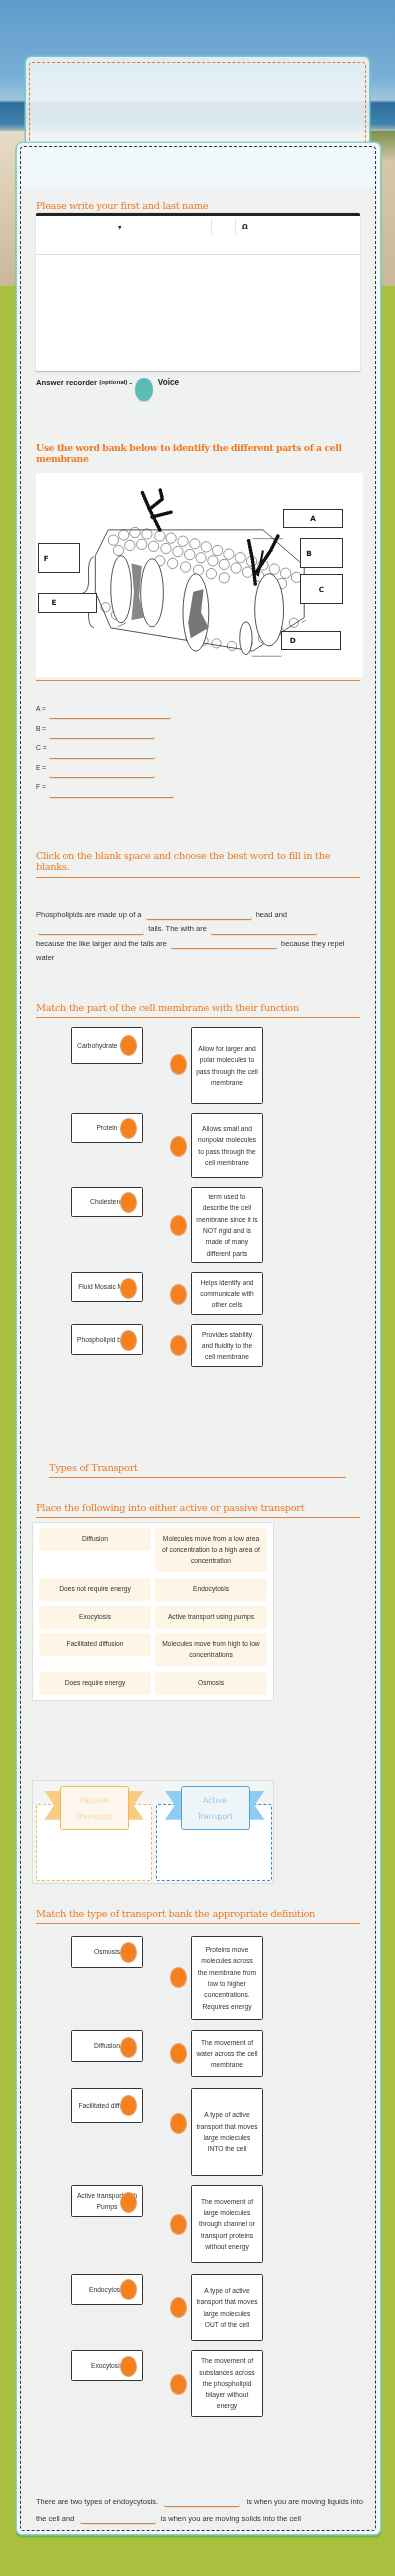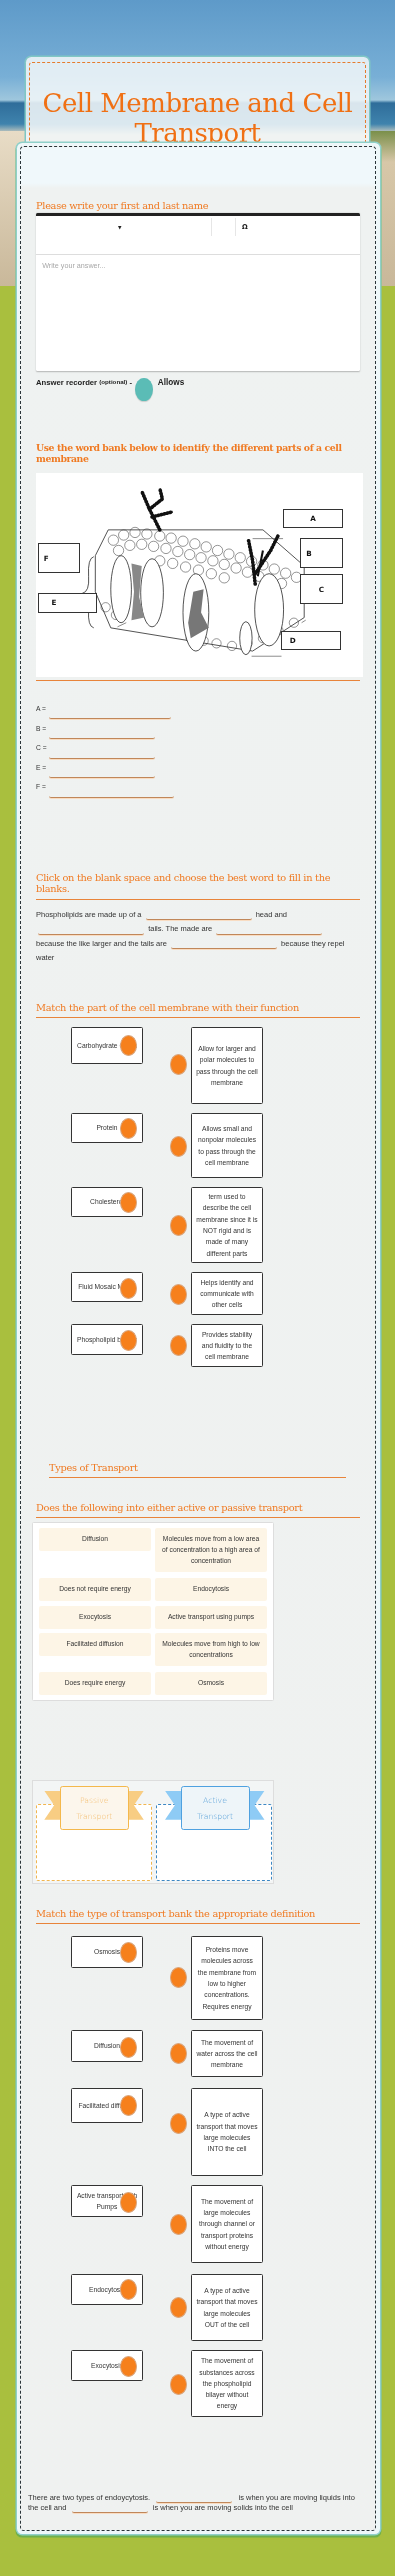--- a/index.html
+++ b/index.html
@@ -202,61 +202,59 @@
   .ribbon.passive { left: 11.3px; }
   .ribbon.passive .box { background: #fcf6ec; border: 1px solid #f4b84c; color: #f3bb6a; }
   .ribbon.passive .tail-l { left: 0; background: #f8cd83; clip-path: polygon(0 0, 100% 0, 100% 100%, 0 100%, 60% 50%); }
   .ribbon.passive .tail-r { left: 83px; background: #f8cd83; clip-path: polygon(0 0, 100% 0, 40% 50%, 100% 100%, 0 100%); }
   .ribbon.active { left: 132px; }
   .ribbon.active .box { background: #eef5f9; border: 1px solid #4fa1e0; color: #4f9bd6; }
   .ribbon.active .tail-l { left: 0; background: #8ecbf5; clip-path: polygon(0 0, 100% 0, 100% 100%, 0 100%, 60% 50%); }
   .ribbon.active .tail-r { left: 83px; background: #8ecbf5; clip-path: polygon(0 0, 100% 0, 40% 50%, 100% 100%, 0 100%); }
 
   .endo-para {
-    position: absolute; left: 28px; top: 2493px; width: 330px;
+    position: absolute; left: 36px; top: 2493px; width: 330px;
     font-family: "Liberation Sans", sans-serif; font-size: 7.5px; color: #333;
-    line-height: 10px;
+    line-height: 17px;
   }
   .endo-para .blank { height: 9.3px; vertical-align: -3.1px; margin: 0 5.2px; }
 </style>
 </head>
 <body>
 
 <div class="bg-photo">
   <div class="dune-left"></div>
   <div class="dune-right"></div>
 </div>
 
 <div class="title-card">
   <div class="inner"></div>
-  <h1>Cell Membrane and Cell Transport</h1>
 </div>
 
 <div class="panel">
   <div class="dash"></div>
 </div>
 
 <div class="sec-title" style="top:200px;">Please write your first and last name</div>
 
 <div class="editor">
   <div class="toolbar">
     <span class="caret">▼</span>
     <span class="sep1"></span>
     <span class="sep2"></span>
     <span class="omega">Ω</span>
   </div>
-  <textarea placeholder="Write your answer..." style=""></textarea>
 </div>
 
 <div class="recorder">
   <span>Answer recorder</span>
   <span class="opt">(optional)</span>
   <span class="dash-sep">-</span>
   <span class="rec-btn"></span>
-  <span class="voice">Allows</span>
+  <span class="voice">Voice</span>
 </div>
 
 <div class="sec-title bold" style="top:442px; border-bottom:none;">Use the word bank below to identify the different parts of a cell membrane</div>
 
 <div class="diagram">
   <svg width="327" height="204" viewBox="0 0 634 395">
 
     <path d="M140 110 L440 110 L520 180 L520 280 L420 345 L145 300 L115 230 L115 160 Z" fill="#fff" stroke="#222" stroke-width="1.5"></path>
     <g fill="none" stroke="#333" stroke-width="1">
       <circle cx="150" cy="130" r="10"></circle>
@@ -356,24 +354,24 @@
   <div class="id-row">
     <span class="lbl">E =</span>
     <span class="blank" style="width:106px;"></span>
   </div>
   <div class="id-row">
     <span class="lbl">F =</span>
     <span class="blank" style="width:125px;"></span>
   </div>
 </div>
 
-<div class="sec-title" style="top:872px;">Click on the blank space and choose the best word to fill in the blanks.</div>
+<div class="sec-title" style="top:850px;">Click on the blank space and choose the best word to fill in the blanks.</div>
 <div class="fill-para">
   <span>Phospholipids are made up of a</span><span class="blank" style="width:106px;"></span><span>head and</span><br>
-  <span class="blank" style="width:106px;margin-left:2.1px;"></span><span>tails. The made are</span><span class="blank" style="width:106px;"></span><br>
+  <span class="blank" style="width:106px;margin-left:2.1px;"></span><span>tails. The with are</span><span class="blank" style="width:106px;"></span><br>
   <span>because the like larger and the tails are</span><span class="blank" style="width:106px;"></span><span>because they repel water</span>
 </div>
 
 <div class="sec-title" style="top:1002px;">Match the part of the cell membrane with their function</div>
 
 <div class="match-left" style="top:1027px;height:37px;">Carbohydrate Chain</div>
 <div class="dot" style="left:120px;top:1035px;"></div>
 <div class="match-right" style="top:1027px;height:77px;">Allow for larger and polar molecules to pass through the cell membrane</div>
 <div class="dot" style="left:170px;top:1054px;"></div>
 
@@ -392,21 +390,21 @@
 <div class="match-right" style="top:1272px;height:43px;">Helps identify and communicate with other cells</div>
 <div class="dot" style="left:170px;top:1284px;"></div>
 
 <div class="match-left" style="top:1324px;height:31px;">Phospholipid bilayer</div>
 <div class="dot" style="left:120px;top:1330px;"></div>
 <div class="match-right" style="top:1324px;height:43px;">Provides stability and fluidity to the cell membrane</div>
 <div class="dot" style="left:170px;top:1335px;"></div>
 
 <div class="sec-title" style="top:1462px;left:49px;width:297px;">Types of Transport</div>
 
-<div class="sec-title" style="top:1502px;width:324px;">Does the following into either active or passive transport</div>
+<div class="sec-title" style="top:1502px;width:324px;">Place the following into either active or passive transport</div>
 
 <div class="sort-box" style="left:32px;width:242px;"></div>
 <div class="sort-item" style="left:39px;top:1528px;width:112px;height:23px;">Diffusion</div>
 <div class="sort-item" style="left:155px;top:1528px;width:112px;height:44px;padding:6.2px 5.2px 0;">Molecules move from a low area of concentration to a high area of concentration</div>
 <div class="sort-item" style="left:39px;top:1578px;width:112px;height:23px;">Does not require energy</div>
 <div class="sort-item" style="left:155px;top:1578px;width:112px;height:23px;">Endocytosis</div>
 <div class="sort-item" style="left:39px;top:1606px;width:112px;height:23px;">Exocytosis</div>
 <div class="sort-item" style="left:155px;top:1606px;width:112px;height:23px;">Active transport using pumps</div>
 <div class="sort-item" style="left:39px;top:1633px;width:112px;height:23px;">Facilitated diffusion</div>
 <div class="sort-item" style="left:155px;top:1633px;width:112px;height:33px;padding:6.2px 7.2px 0;">Molecules move from high to low concentrations</div>

